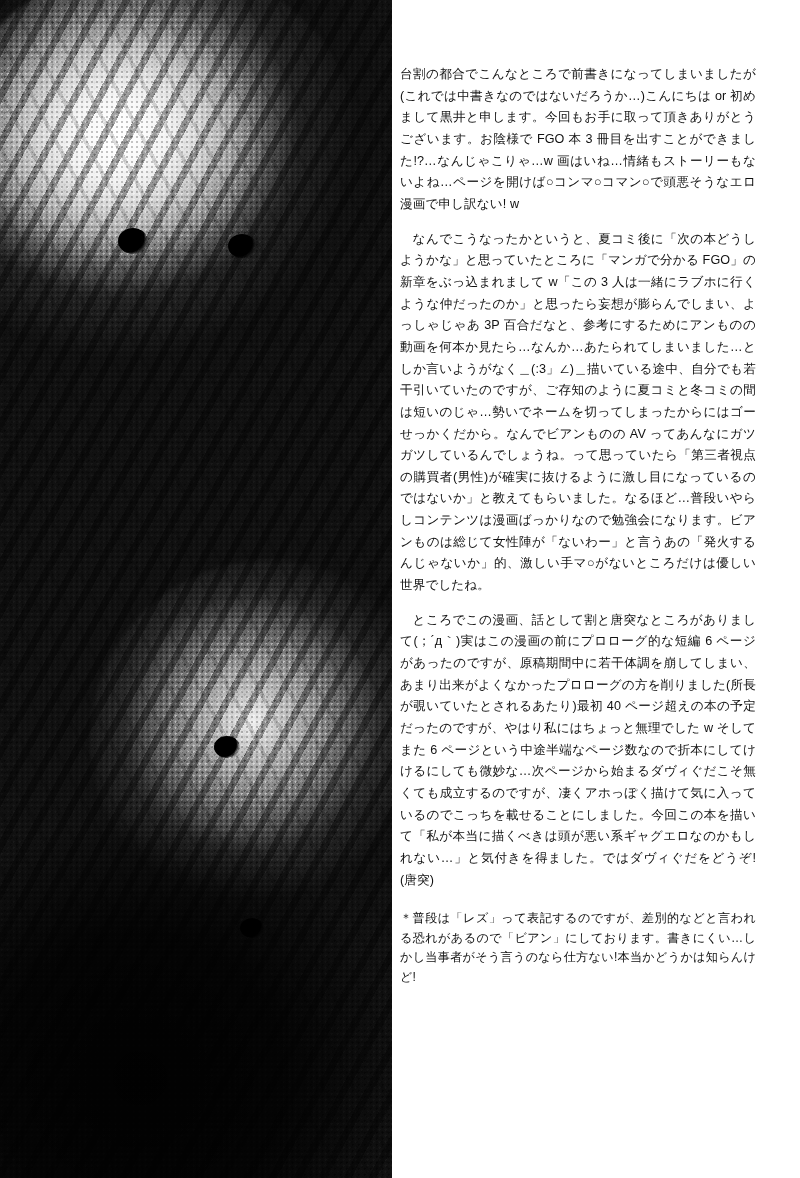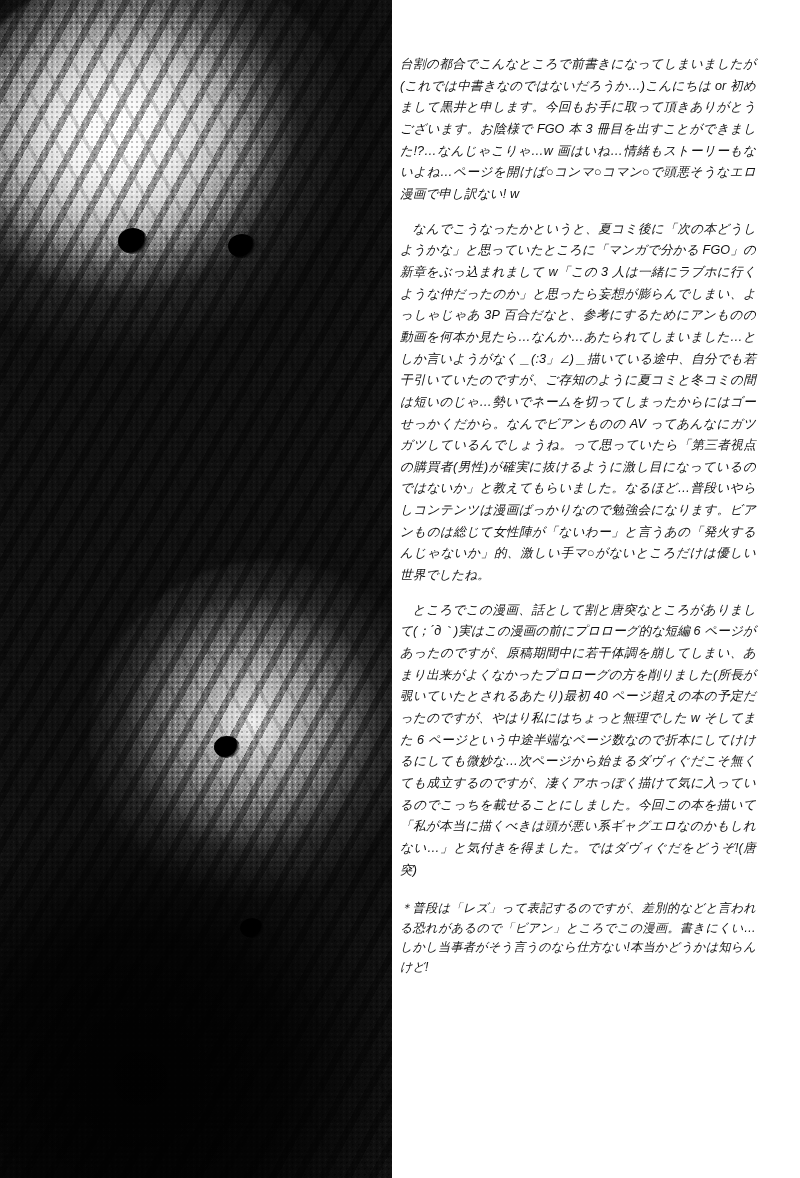--- a/index.html
+++ b/index.html
@@ -94,24 +94,23 @@
   }
   .art-panel .eye.a { left: 118px; top: 228px; width: 30px; height: 26px; }
   .art-panel .eye.b { left: 228px; top: 234px; width: 28px; height: 24px; }
   .art-panel .eye.c { left: 214px; top: 736px; width: 26px; height: 22px; }
   .art-panel .eye.d { left: 240px; top: 918px; width: 24px; height: 20px; }
 
   
   .text-col {
     position: absolute;
     left: 400px;
-    top: 54px;
+    top: 64px;
     width: 356px;
     height: 1060px;
-    font-style: italic;
   }
   .para {
     font-size: 12.6px;
     line-height: 1.72;
     color: #111111;
     text-align: justify;
     margin: 0 0 13px 0;
     letter-spacing: 0.1px;
   }
   .para.indent { text-indent: 1em; }
@@ -137,16 +136,16 @@
     <div class="eye d"></div>
     <div class="halftone"></div>
     <div class="halftone2"></div>
 
   </div>
 
   <div class="text-col">
     <p class="para">台割の都合でこんなところで前書きになってしまいましたが(これでは中書きなのではないだろうか…)こんにちは or 初めまして黒井と申します。今回もお手に取って頂きありがとうございます。お陰様で FGO 本 3 冊目を出すことができました!?…なんじゃこりゃ…w 画はいね…情緒もストーリーもないよね…ページを開けば○コンマ○コマン○で頭悪そうなエロ漫画で申し訳ない! w</p>
     <p class="para indent">なんでこうなったかというと、夏コミ後に「次の本どうしようかな」と思っていたところに「マンガで分かる FGO」の新章をぶっ込まれまして w「この 3 人は一緒にラブホに行くような仲だったのか」と思ったら妄想が膨らんでしまい、よっしゃじゃあ 3P 百合だなと、参考にするためにアンものの動画を何本か見たら…なんか…あたられてしまいました…としか言いようがなく＿(:3」∠)＿描いている途中、自分でも若干引いていたのですが、ご存知のように夏コミと冬コミの間は短いのじゃ…勢いでネームを切ってしまったからにはゴーせっかくだから。なんでビアンものの AV ってあんなにガツガツしているんでしょうね。って思っていたら「第三者視点の購買者(男性)が確実に抜けるように激し目になっているのではないか」と教えてもらいました。なるほど…普段いやらしコンテンツは漫画ばっかりなので勉強会になります。ビアンものは総じて女性陣が「ないわー」と言うあの「発火するんじゃないか」的、激しい手マ○がないところだけは優しい世界でしたね。</p>
     <p class="para indent">ところでこの漫画、話として割と唐突なところがありまして(；´д｀)実はこの漫画の前にプロローグ的な短編 6 ページがあったのですが、原稿期間中に若干体調を崩してしまい、あまり出来がよくなかったプロローグの方を削りました(所長が覗いていたとされるあたり)最初 40 ページ超えの本の予定だったのですが、やはり私にはちょっと無理でした w そしてまた 6 ページという中途半端なページ数なので折本にしてけけるにしても微妙な…次ページから始まるダヴィぐだこそ無くても成立するのですが、凄くアホっぽく描けて気に入っているのでこっちを載せることにしました。今回この本を描いて「私が本当に描くべきは頭が悪い系ギャグエロなのかもしれない…」と気付きを得ました。ではダヴィぐだをどうぞ!(唐突)</p>
-    <p class="para note">＊普段は「レズ」って表記するのですが、差別的などと言われる恐れがあるので「ビアン」ところでこの漫画。書きにくい…しかし当事者がそう言うのなら仕方ない!本当かどうかは知らんけど!</p>
+    <p class="para note">＊普段は「レズ」って表記するのですが、差別的などと言われる恐れがあるので「ビアン」にしております。書きにくい…しかし当事者がそう言うのなら仕方ない!本当かどうかは知らんけど!</p>
   </div>
 
 </div>
 
 </body></html>

